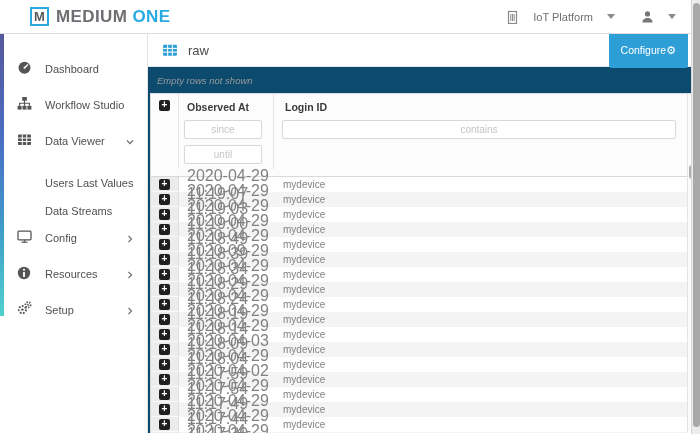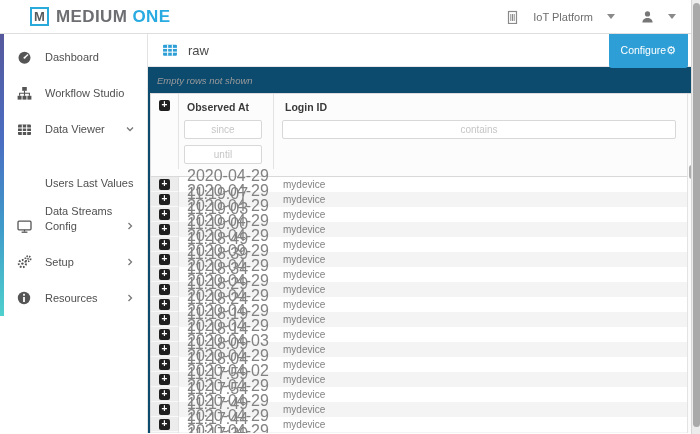--- a/index.html
+++ b/index.html
@@ -23,21 +23,21 @@
            border-right:4px solid transparent; border-top:5px solid #8a8a8a; }
 
   
   .body { display:flex; height:399px; }
 
   
   .sidebar { width:148px; min-width:148px; background:#fff; position:relative;
              border-right:1px solid #e3e3e3; padding-top:5px; }
   .strip { position:absolute; left:0; top:0; width:4px; height:282px;
            background:linear-gradient(#56589c, #4a6ec2 38%, #3f9aca 68%, #4fd0cd 100%); }
-  .nav-item { display:flex; align-items:center; height:36px; padding:0 12px 0 16px;
+  .nav-item { display:flex; align-items:flex-end; height:36px; padding:0 12px 0 16px;
               cursor:pointer; }
   .nav-item .icon { width:16px; display:flex; justify-content:center; margin-right:13px; }
   .nav-item .label { font-size:11px; color:#4f4f4f; }
   .nav-item .chev { margin-left:auto; }
   .nav-sub { display:flex; align-items:center; height:28px; padding-left:45px; cursor:pointer; }
   .nav-sub .label { font-size:11px; color:#4f4f4f;margin-top:44px; }
   .subgroup { margin-bottom:5px; }
 
   
   .main { flex:1; background:#0c4a6e; display:flex; flex-direction:column; overflow:hidden; }
@@ -200,44 +200,44 @@
         <span class="label">Config</span>
         <span class="chev">
           <svg width="10" height="10" viewBox="0 0 10 10">
             <polyline points="3.5,2 6.5,5 3.5,8" fill="none" stroke="#777" stroke-width="1.3"></polyline>
           </svg>
         </span>
       </div>
 
       <div class="nav-item">
         <span class="icon">
+          <svg width="14" height="14" viewBox="0 0 14 14">
+            <circle cx="7" cy="7" r="6.2" fill="#555"></circle>
+            <rect x="6.1" y="6" width="1.8" height="5" fill="#fff"></rect>
+            <rect x="6.1" y="2.8" width="1.8" height="1.9" fill="#fff"></rect>
+          </svg>
+        </span>
+        <span class="label">Resources</span>
+        <span class="chev">
+          <svg width="10" height="10" viewBox="0 0 10 10">
+            <polyline points="3.5,2 6.5,5 3.5,8" fill="none" stroke="#777" stroke-width="1.3"></polyline>
+          </svg>
+        </span>
+      </div>
+
+      <div class="nav-item">
+        <span class="icon">
           <svg width="15" height="15" viewBox="0 0 15 15">
             <circle cx="5.4" cy="8.6" r="3.6" fill="none" stroke="#555" stroke-width="2" stroke-dasharray="1.7 1.5"></circle>
             <circle cx="5.4" cy="8.6" r="1.2" fill="#555"></circle>
             <circle cx="11" cy="3.8" r="2.6" fill="none" stroke="#555" stroke-width="1.8" stroke-dasharray="1.4 1.2"></circle>
             <circle cx="11" cy="3.8" r="0.9" fill="#555"></circle>
           </svg>
         </span>
         <span class="label">Setup</span>
-        <span class="chev">
-          <svg width="10" height="10" viewBox="0 0 10 10">
-            <polyline points="3.5,2 6.5,5 3.5,8" fill="none" stroke="#777" stroke-width="1.3"></polyline>
-          </svg>
-        </span>
-      </div>
-
-      <div class="nav-item">
-        <span class="icon">
-          <svg width="14" height="14" viewBox="0 0 14 14">
-            <circle cx="7" cy="7" r="6.2" fill="#555"></circle>
-            <rect x="6.1" y="6" width="1.8" height="5" fill="#fff"></rect>
-            <rect x="6.1" y="2.8" width="1.8" height="1.9" fill="#fff"></rect>
-          </svg>
-        </span>
-        <span class="label">Resources</span>
         <span class="chev">
           <svg width="10" height="10" viewBox="0 0 10 10">
             <polyline points="3.5,2 6.5,5 3.5,8" fill="none" stroke="#777" stroke-width="1.3"></polyline>
           </svg>
         </span>
       </div>
     </div>
 
     <div class="main">
       <div class="content-header">

